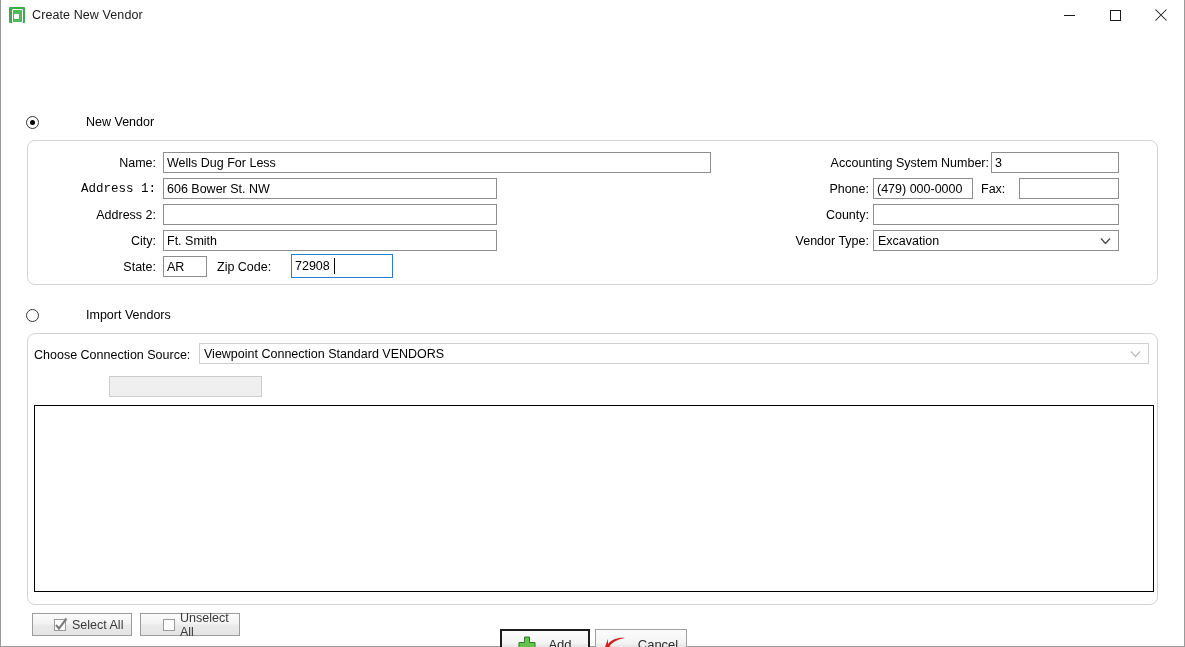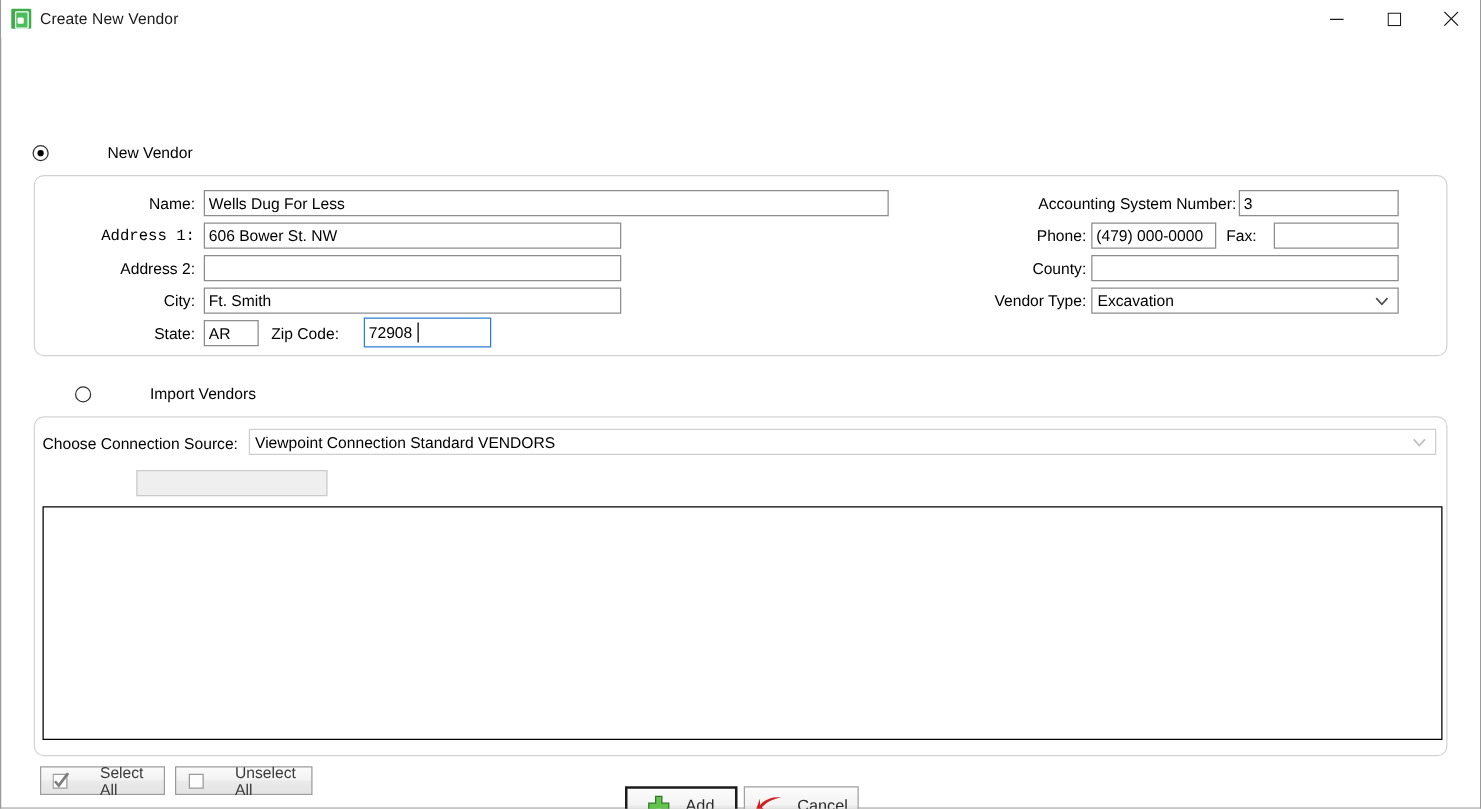--- a/index.html
+++ b/index.html
@@ -167,22 +167,22 @@
     background: #ffffff;
   }
   
   .sbtn {
     position: absolute;
     border: 1px solid #9c9c9c;
     background: linear-gradient(to bottom, #fbfbfb 0%, #f2f2f2 48%, #eaeaea 52%, #e4e4e4 100%);
     font-size: 12.5px;
     color: #3a3a3a;
     display: flex; align-items: center;
-    padding-left: 9px;
-    gap: 24px;
+    padding-left: 21px;
+    gap: 4px;
   }
   
   .abtn {
     position: absolute;
     border: 1px solid #a0a0a0;
     background: linear-gradient(to bottom, #fcfcfc 0%, #f3f3f3 48%, #e9e9e9 52%, #e2e2e2 100%);
     font-size: 13px;
     color: #2a2a2a;
     display: flex; align-items: center; justify-content: center;
     gap: 12px;
@@ -267,21 +267,21 @@
     <div class="lbl" style="left:760px; top:201px; width:108px;">Vendor Type:</div>
     <div class="cb" style="left:872px; top:200px; width:246px; height:21px;">
       <span>Excavation</span>
       <span class="chev">
         <svg width="11" height="7" viewBox="0 0 11 7">
             <path d="M1 1 L5.5 6 L10 1" fill="none" stroke="#4b4b4b" stroke-width="1.3"></path>
           </svg>
       </span>
     </div>
 
-    <div class="radio-row" style="left:25px; top:278px;margin-left:34px;">
+    <div class="radio-row" style="left:25px; top:278px;">
       <span class="radio"></span>
       <span>Import Vendors</span>
     </div>
 
     <div class="groupbox" style="left:26px; top:303px; width:1131px; height:272px;"></div>
 
     <div class="lbl left" style="left:33px; top:315px; width:170px;">Choose Connection Source:</div>
     <div class="cb disabled" style="left:198px; top:313px; width:950px; height:21px;">
       <span>Viewpoint Connection Standard VENDORS</span>
       <span class="chev">
@@ -298,21 +298,21 @@
     <div class="sbtn" style="left:31px; top:583px; width:100px; height:23px;">
       <span class="icon-wrap">
         <svg width="14" height="14" viewBox="0 0 14 14">
           <rect x="0.5" y="1.5" width="11" height="11" fill="#fdfdfd" stroke="#9a9a9a" stroke-width="1"></rect>
           <path d="M2 7 L5 10.5 L12.5 0.5" fill="none" stroke="#7d7d7d" stroke-width="2.1"></path>
         </svg>
       </span>
       <span>Select All</span>
     </div>
 
-    <div class="sbtn" style="left:139px; top:583px; width:110px; height:23px;">
+    <div class="sbtn" style="left:139px; top:583px; width:100px; height:23px;">
       <span class="icon-wrap">
         <svg width="14" height="14" viewBox="0 0 14 14">
           <rect x="1.5" y="1.5" width="11" height="11" fill="#fdfdfd" stroke="#9a9a9a" stroke-width="1"></rect>
         </svg>
       </span>
       <span>Unselect All</span>
     </div>
 
     <div class="abtn default" style="left:499px; top:599px; width:90px; height:31px;">
       <span class="icon-wrap">

